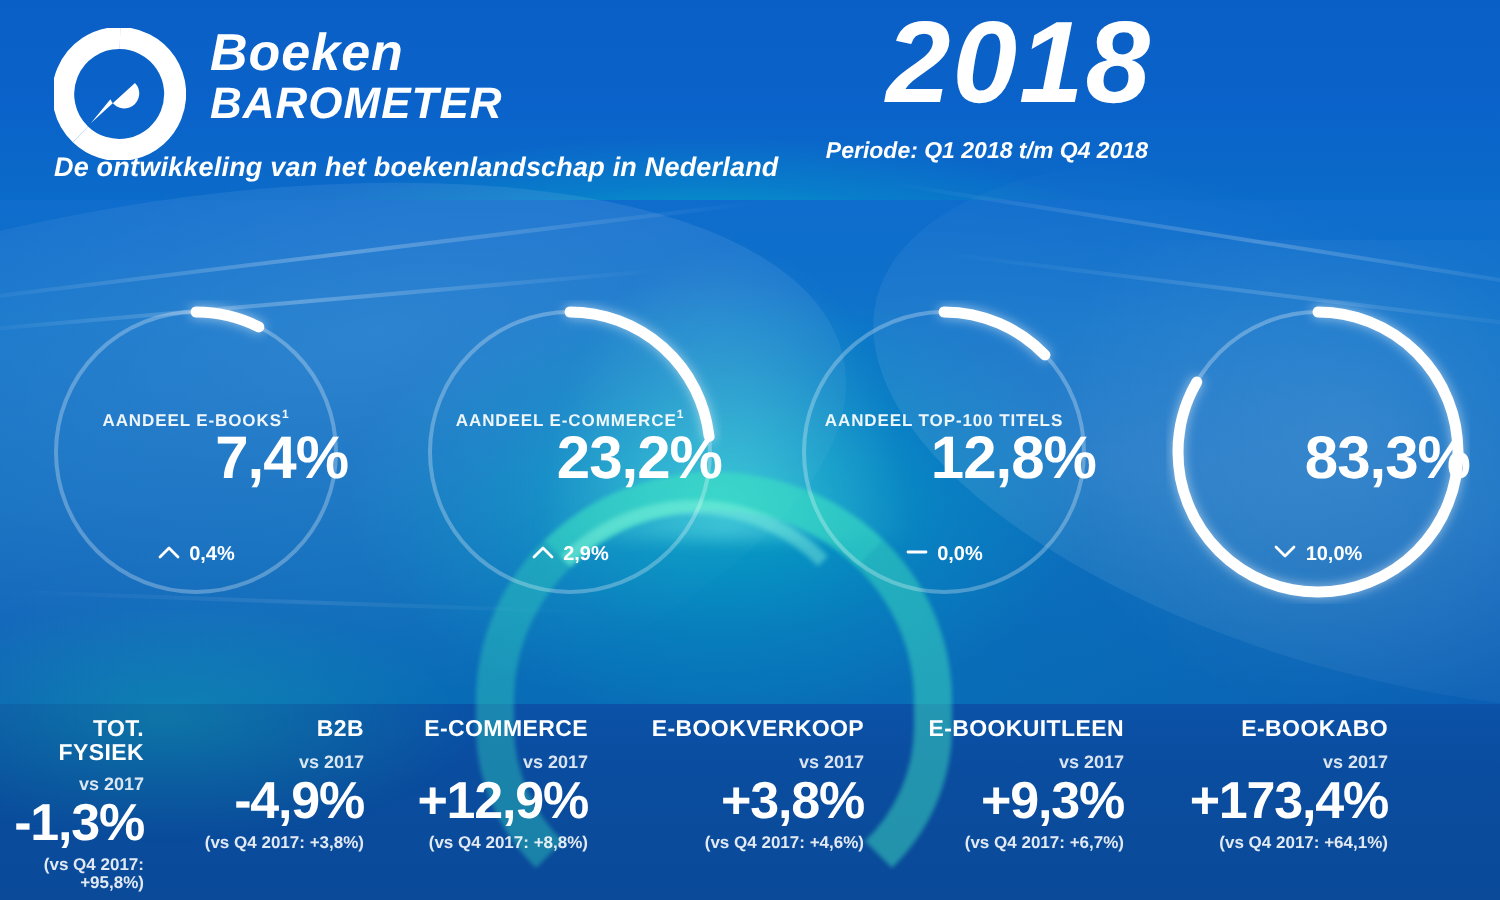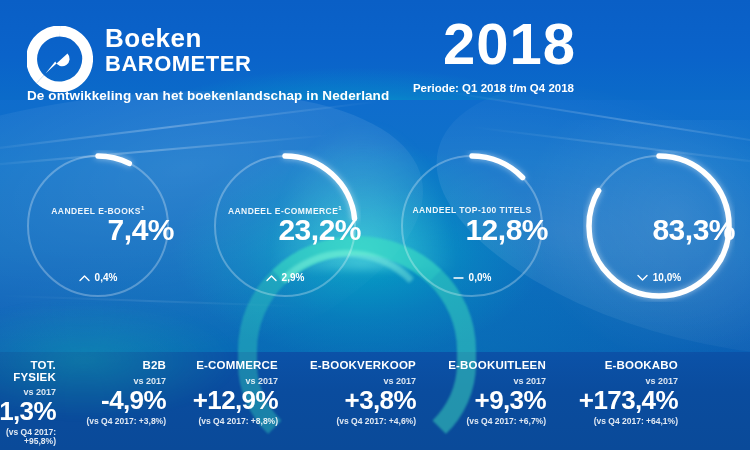--- a/index.html
+++ b/index.html
@@ -70,21 +70,21 @@
     position:absolute;left:-20px;top:300px;width:260px;height:120px;
     background:radial-gradient(ellipse at 40% 50%, rgba(20,200,170,.30) 0%, rgba(20,180,170,0) 70%);
     filter:blur(3px);
   }
   .deep2{
     position:absolute;left:520px;top:120px;width:260px;height:240px;
     background:radial-gradient(ellipse at 60% 40%, rgba(255,255,255,.10) 0%, rgba(255,255,255,0) 70%);
   }
 
   
-  .header{position:absolute;left:0;top:12px;width:600px;height:100px;}
+  .header{position:absolute;left:0;top:0;width:600px;height:100px;font-style:italic;}
   .logo{position:absolute;left:27px;top:14px;width:66px;height:66px;}
   .brand{position:absolute;left:105px;top:12px;color:#fff;}
   .brand .l1{font-size:26px;font-weight:bold;letter-spacing:.5px;line-height:1.08;}
   .brand .l2{font-size:22px;font-weight:bold;letter-spacing:.5px;line-height:1.05;}
   .tagline{position:absolute;left:27px;top:76px;color:#fff;font-size:13.5px;font-weight:bold;letter-spacing:.1px;}
   .year{position:absolute;right:24px;top:3px;color:#fff;font-size:58px;font-weight:bold;letter-spacing:1px;line-height:1;text-align:right;}
   .period{position:absolute;right:26px;top:70px;color:#fff;font-size:11.5px;font-weight:bold;}
 
   
   .donuts{position:absolute;left:0;top:150px;width:750px;height:160px;}
@@ -96,21 +96,21 @@
   .d-label{position:absolute;left:0;top:55px;width:152px;text-align:center;
     color:rgba(255,255,255,.92);font-size:8.5px;font-weight:bold;letter-spacing:.45px;}
   .d-label sup{font-size:6px;vertical-align:super;}
   .d-value{position:absolute;left:0;top:63px;width:152px;text-align:right;
     color:#fff;font-size:30px;font-weight:bold;letter-spacing:-.5px;}
   .d-delta{position:absolute;left:0;top:122px;width:152px;text-align:center;
     color:#fff;font-size:10px;font-weight:bold;}
   .d-delta .chev{display:inline-block;margin-right:5px;vertical-align:middle;}
 
   
-  .stats{position:absolute;left:0;top:360px;width:688px;height:90px;}
+  .stats{position:absolute;left:16px;top:360px;width:688px;height:90px;}
   .stat{position:absolute;top:0;text-align:right;color:#fff;}
   .s-name{font-size:11.5px;font-weight:bold;letter-spacing:.2px;line-height:1;}
   .s-vs{font-size:9px;font-weight:bold;color:rgba(255,255,255,.85);margin-top:5px;line-height:1;}
   .s-value{font-size:26px;font-weight:bold;letter-spacing:-.6px;line-height:1.05;margin-top:1px;}
   .s-sub{font-size:8.5px;font-weight:bold;color:rgba(255,255,255,.88);margin-top:3px;line-height:1;}
 </style>
 </head>
 <body>
 
 <div class="infographic">

